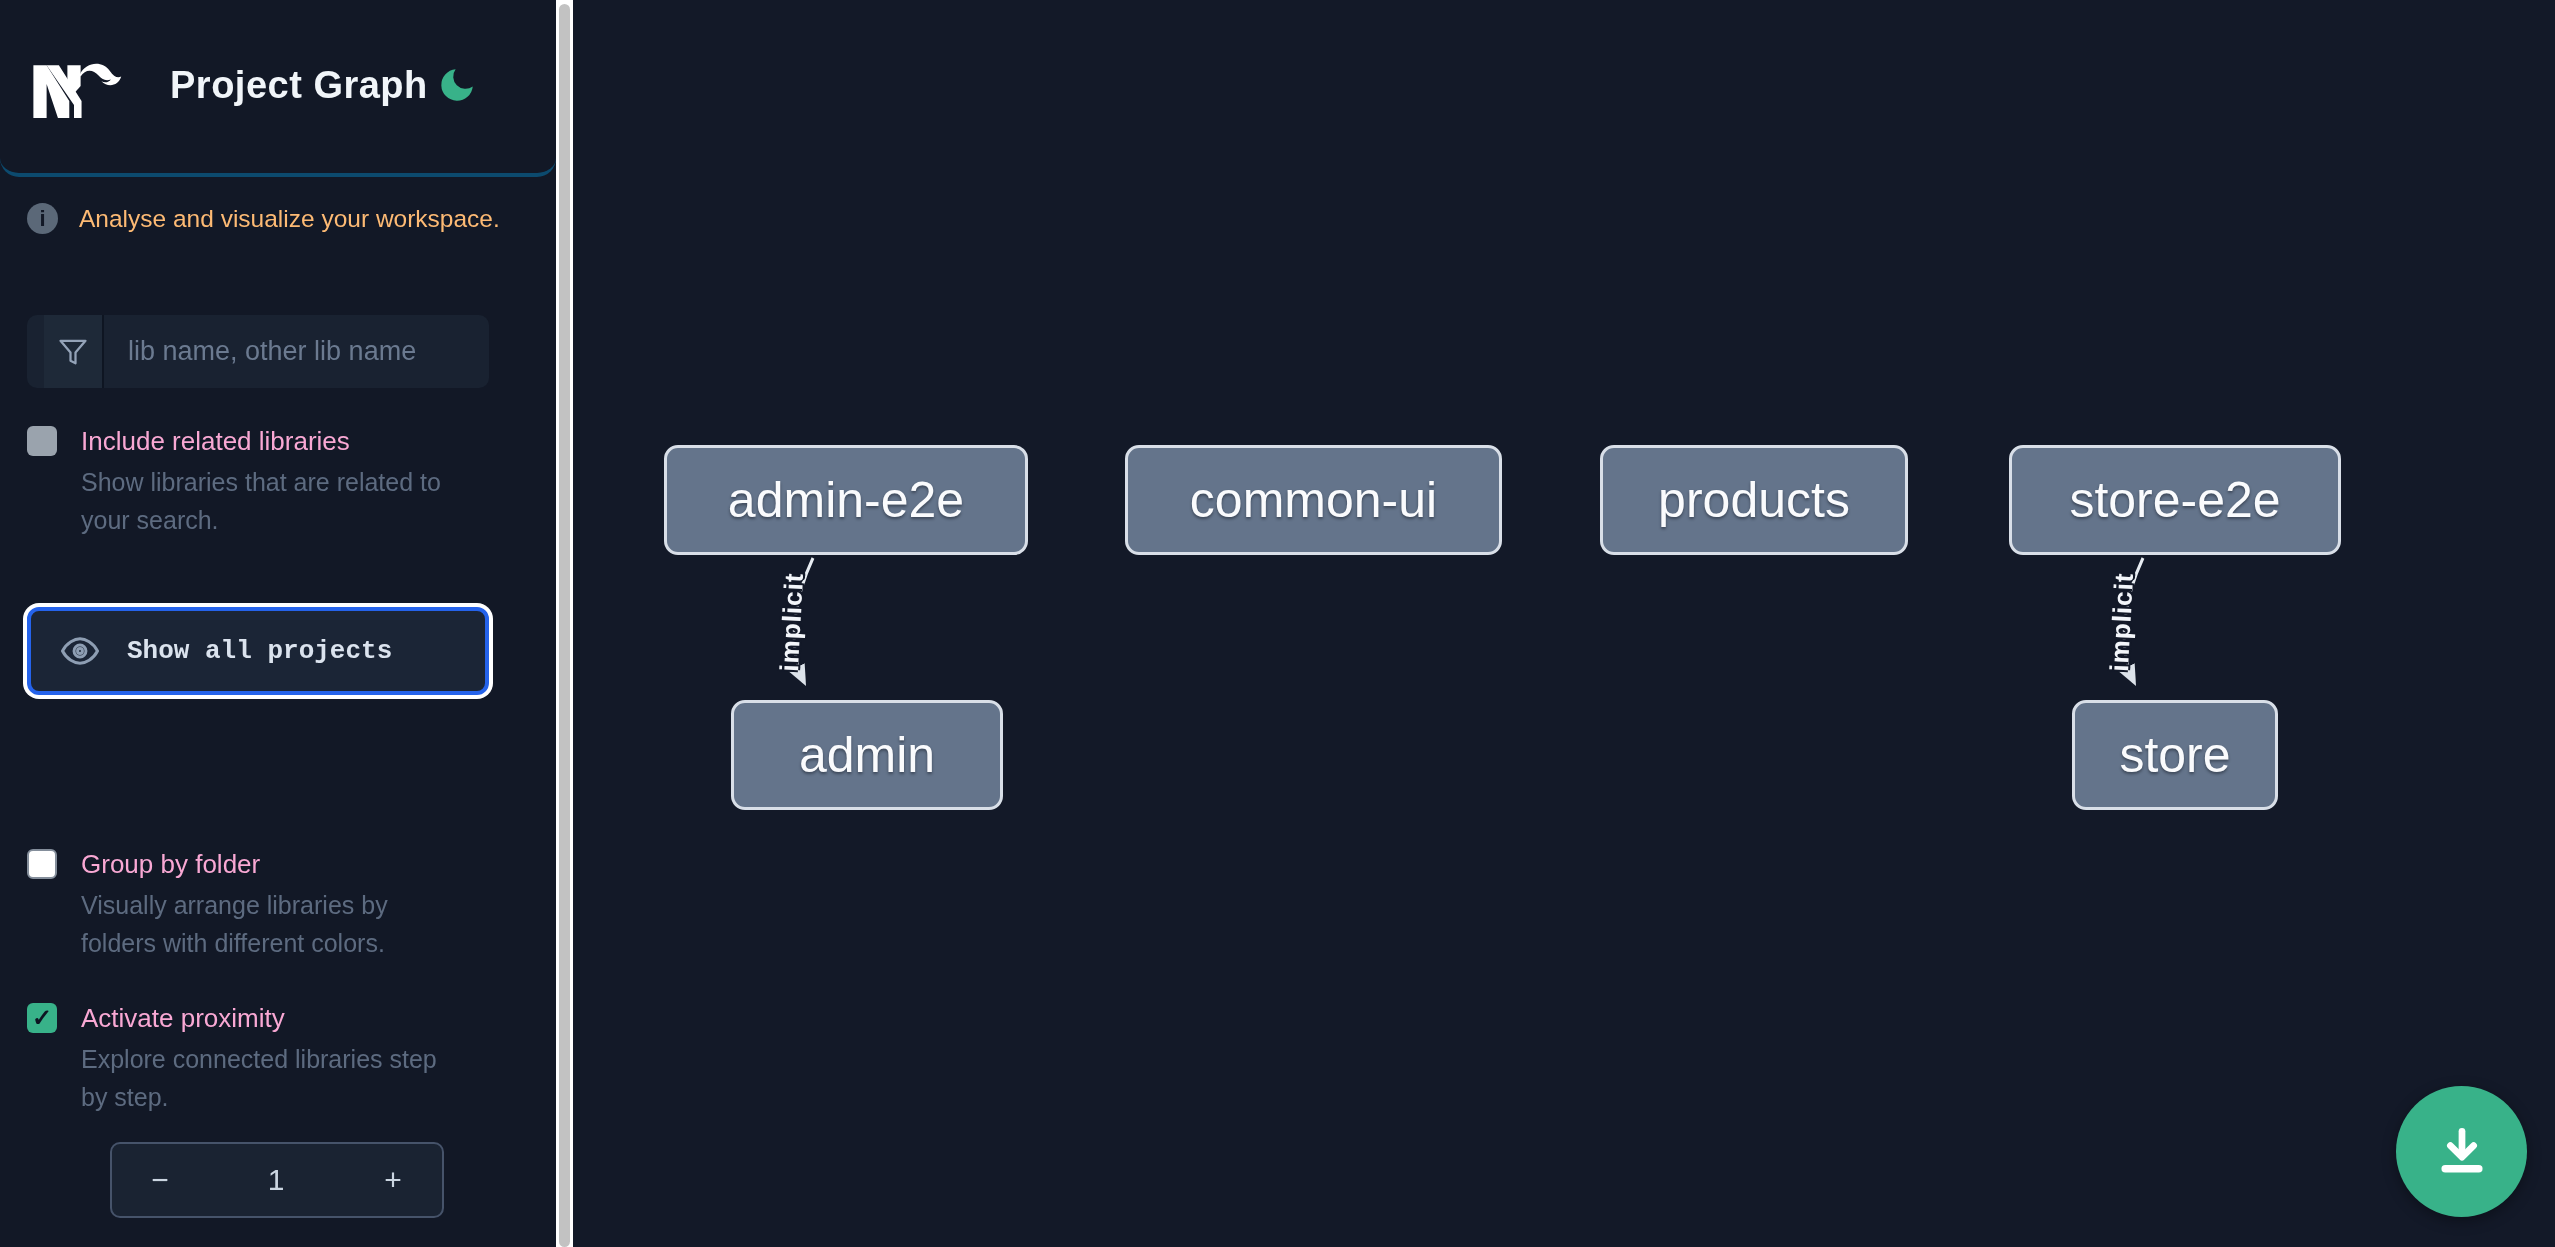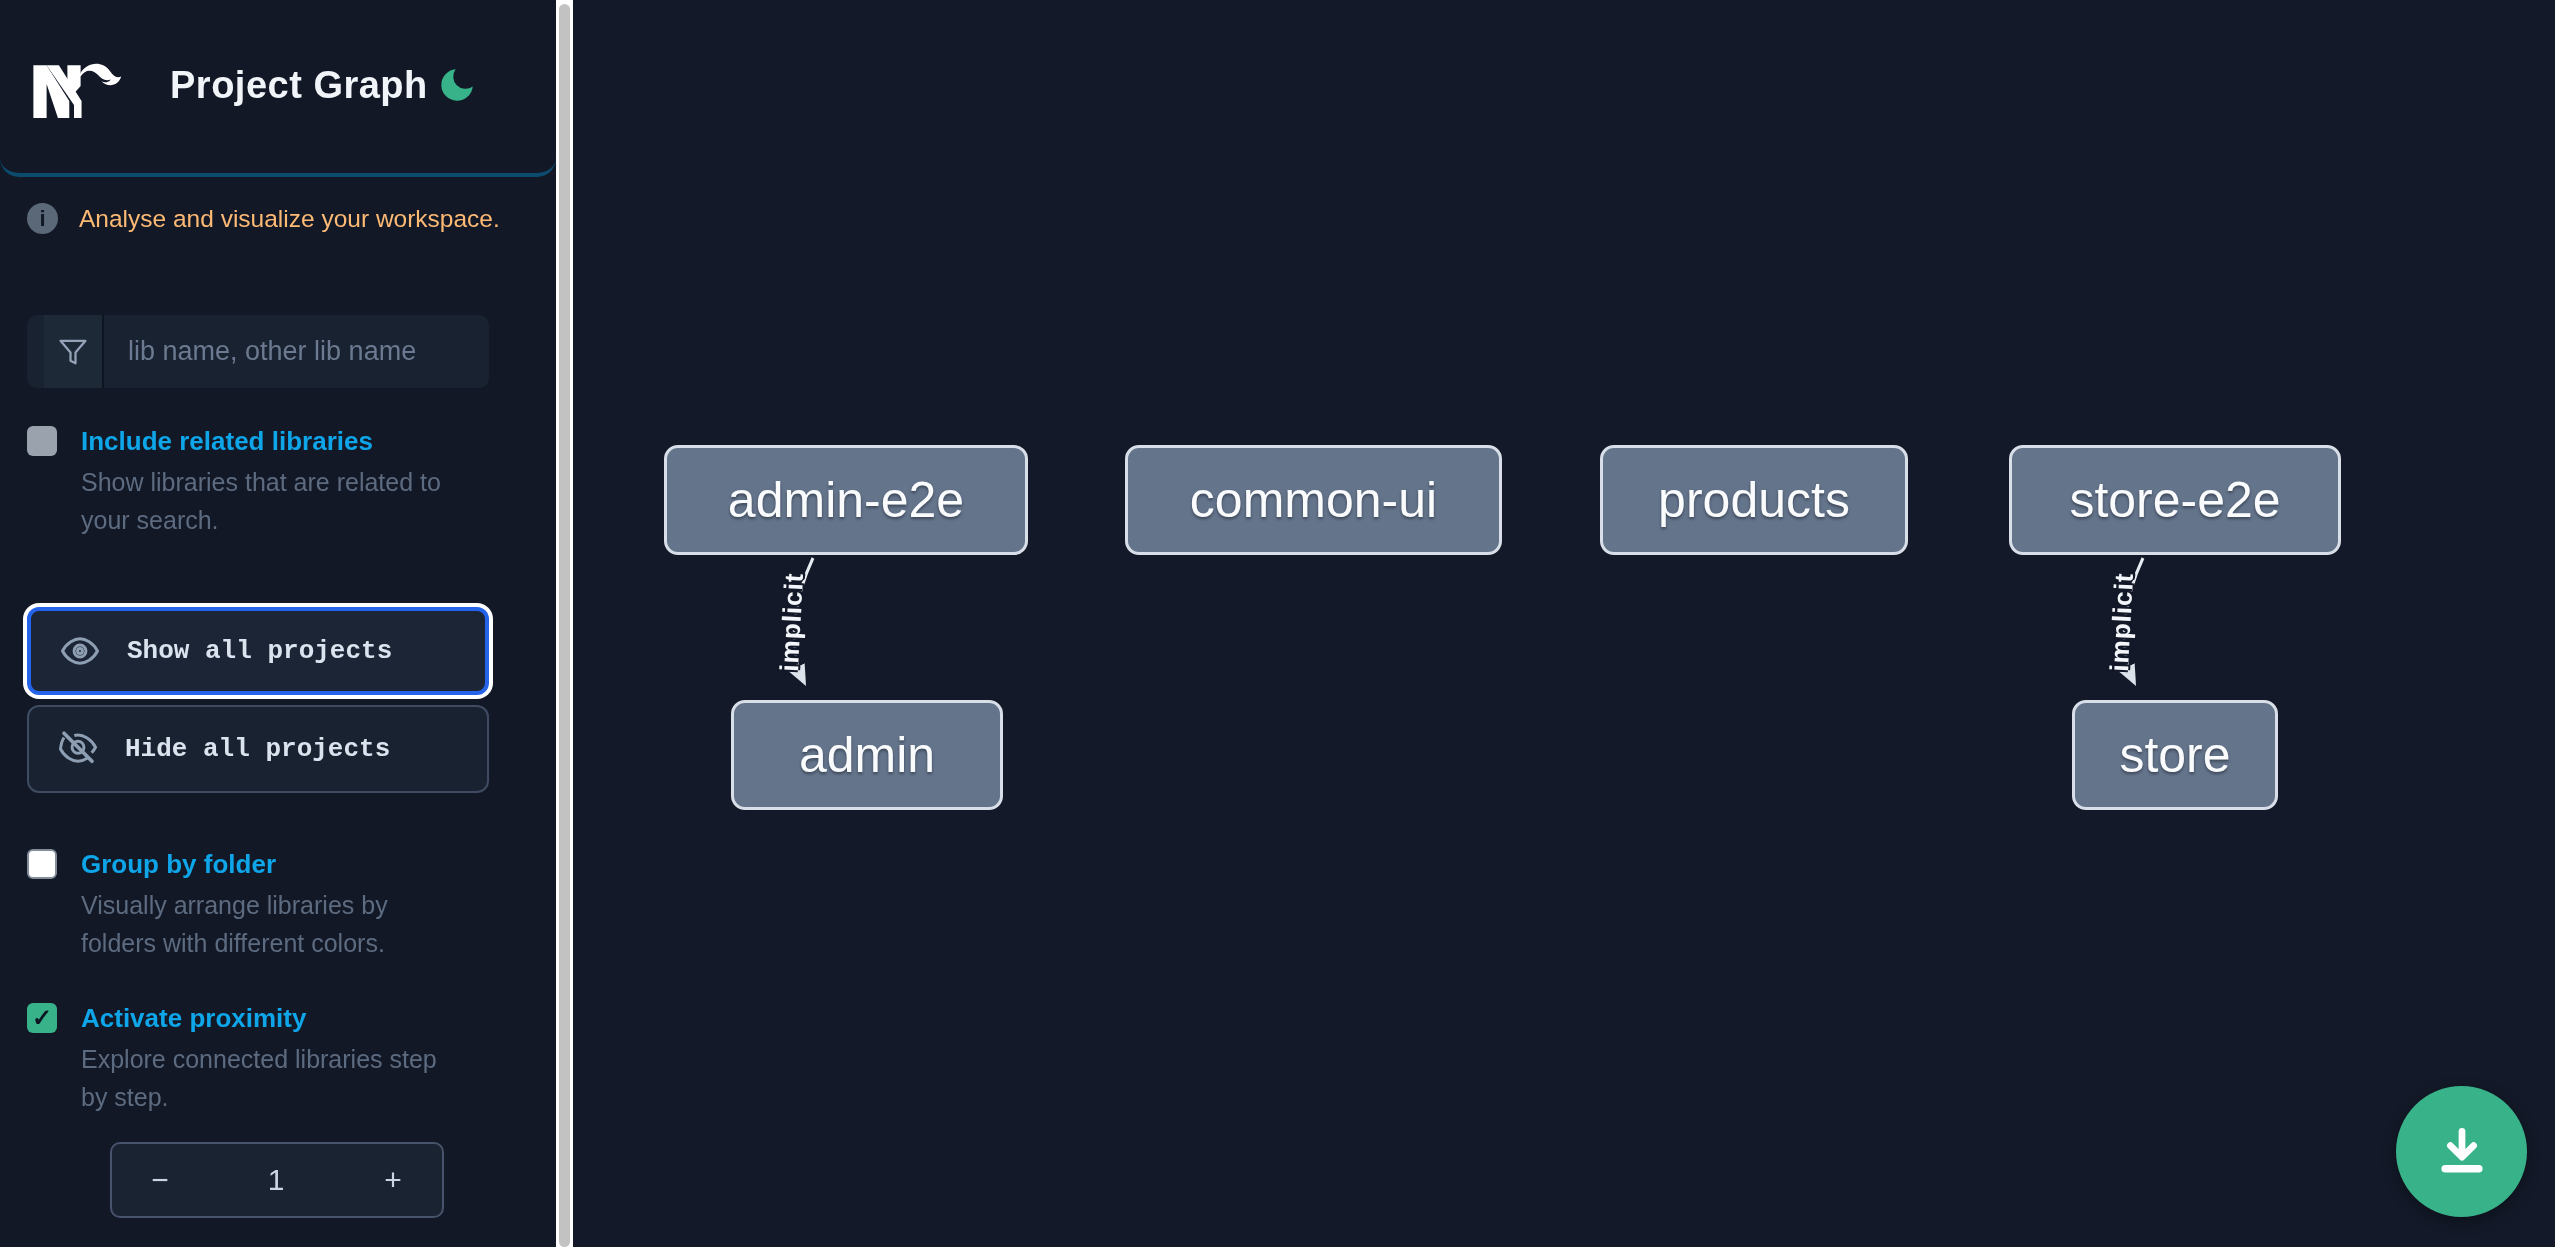--- a/index.html
+++ b/index.html
@@ -63,21 +63,21 @@
   .toggle-row { position:absolute; left:27px; width:505px; display:flex; gap:24px; }
   .cb {
     width:30px; height:30px; border-radius:6px; flex:none; margin-top:1px;
     cursor:pointer;
   }
   .cb-gray  { background:#9aa3ad; }
   .cb-white { background:#ffffff; border:2px solid #848e9b; }
   .cb-green { background:#38b289; display:flex; align-items:center; justify-content:center; }
   .cb-green::after { content:"✓"; color:#0d1522; font-size:24px; font-weight:700; }
   .toggle-texts { display:flex; flex-direction:column; }
-  .toggle-label { font-size:26px; font-weight:700; color:#0ea5e9; line-height:32px; cursor:pointer; }
+  .toggle-label { font-size:26px; font-weight:400; color:#f9a8d4; line-height:32px; cursor:pointer; }
   .toggle-desc  { font-size:25px; color:#5d6b80; line-height:38px; margin-top:6px; white-space:pre-line; }
 
   .sb-btn {
     position:absolute; left:27px; width:462px; height:88px;
     background:#192231; border:2px solid #3e4b61; border-radius:12px;
     display:flex; align-items:center; gap:26px; padding:0 28px;
     font-family:Liberation Mono, monospace;
     font-size:26px; font-weight:700; color:#dbe3ee; cursor:pointer;
   }
   .sb-btn.focused {
@@ -186,29 +186,20 @@
 
   <button class="sb-btn focused" style="top:607px">
     <svg width="42" height="42" viewBox="0 0 24 24" fill="none" stroke="#8e9eb3" stroke-width="1.7">
       <path d="M2 12c2.4-4.7 7-7 10-7s7.6 2.3 10 7c-2.4 4.7-7 7-10 7s-7.6-2.3-10-7z"></path>
       <circle cx="12" cy="12" r="3.4"></circle>
       <circle cx="12" cy="12" r="1.4"></circle>
     </svg>
     <span>Show all projects</span>
   </button>
 
-  <button class="sb-btn" style="top:705px">
-    <svg width="42" height="42" viewBox="0 0 24 24" fill="none" stroke="#8e9eb3" stroke-width="1.7">
-      <path d="M4 5.5c-1 1.5-1.7 3.6-2 6.5 2.4 4.7 7 7 10 7 1.6 0 3.6-.6 5.5-1.8"></path>
-      <path d="M9.9 4.3C10.6 4.1 11.3 4 12 4c3 0 7.6 2.3 10 7-.6 1.2-1.4 2.3-2.2 3.2"></path>
-      <circle cx="12" cy="11" r="3.4"></circle>
-      <line x1="4" y1="3" x2="20" y2="19" stroke-linecap="round" stroke-width="2.1"></line>
-    </svg>
-    <span>Hide all projects</span>
-  </button>
 
   <div class="toggle-row" style="top:848px">
     <span class="cb cb-white"></span>
     <span class="toggle-texts">
       <span class="toggle-label">Group by folder</span>
       <span class="toggle-desc">Visually arrange libraries by
 folders with different colors.</span>
     </span>
   </div>
 

